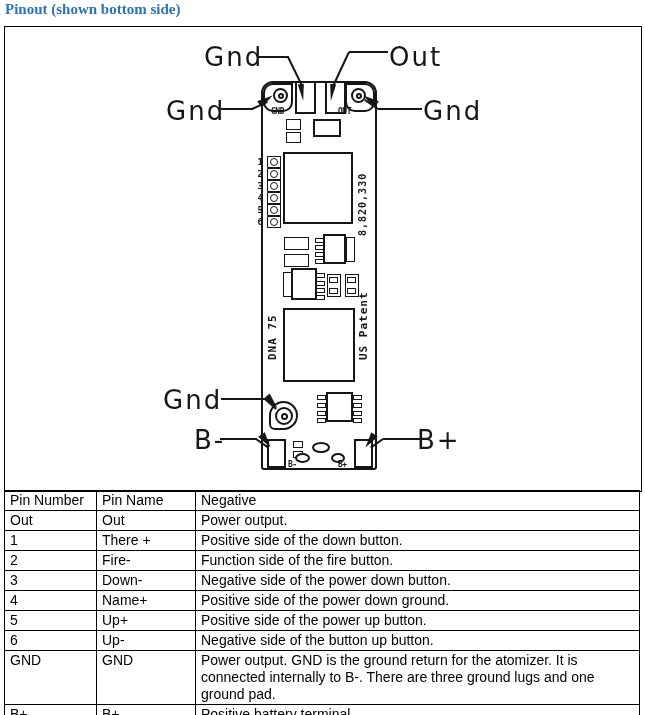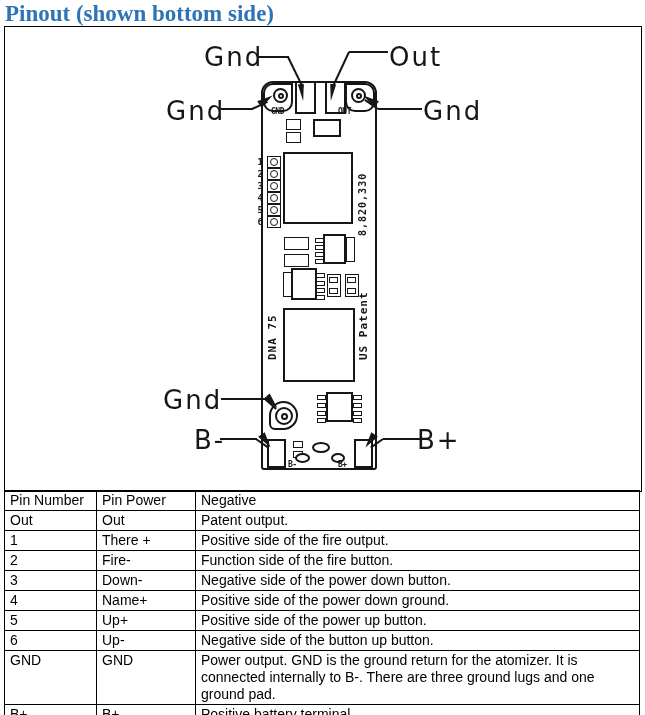--- a/index.html
+++ b/index.html
@@ -1,20 +1,20 @@
 <!DOCTYPE html>
 <html><head>
 <meta charset="utf-8">
 <style>
   html,body{margin:0;padding:0;background:#fff;}
   .page{position:relative;width:645px;height:715px;background:#fff;overflow:hidden;
         font-family:"Liberation Sans",sans-serif;color:#000;}
   .abs{position:absolute;box-sizing:border-box;}
   .title{position:absolute;left:5px;top:1px;font-family:"Liberation Serif",serif;
-         font-weight:700;font-size:23px;color:#2E74B5;}
+         font-weight:700;font-size:15px;color:#2E74B5;}
   .frame{position:absolute;left:4px;top:26px;width:636px;height:464px;border:1.5px solid #000;}
   
   .o{border:2px solid #161616;background:#fff;}
   .o15{border:1.5px solid #161616;background:#fff;}
   .round{border-radius:50%;}
   .ln{position:absolute;height:2px;background:#161616;transform-origin:0 50%;}
   .arr{position:absolute;width:0;height:0;}
   .arr.down{border-top:17px solid #161616;border-left:3.5px solid transparent;border-right:3.5px solid transparent;}
   .arr.right{border-left:16px solid #161616;border-top:4px solid transparent;border-bottom:4px solid transparent;}
   .arr.left{border-right:16px solid #161616;border-top:4px solid transparent;border-bottom:4px solid transparent;}
@@ -178,32 +178,32 @@
 
   <table class="pintable">
     <colgroup>
         <col class="c1">
         <col class="c2">
         <col>
       </colgroup>
     <tbody>
         <tr class="hdr">
       <td>Pin Number</td>
-      <td>Pin Power</td>
+      <td>Pin Name</td>
       <td>Negative</td>
     </tr>
     <tr>
       <td>Out</td>
       <td>Out</td>
-      <td>Patent output.</td>
+      <td>Power output.</td>
     </tr>
     <tr>
       <td>1</td>
       <td>There +</td>
-      <td>Positive side of the fire output.</td>
+      <td>Positive side of the down button.</td>
     </tr>
     <tr>
       <td>2</td>
       <td>Fire-</td>
       <td>Function side of the fire button.</td>
     </tr>
     <tr>
       <td>3</td>
       <td>Down-</td>
       <td>Negative side of the power down button.</td>

